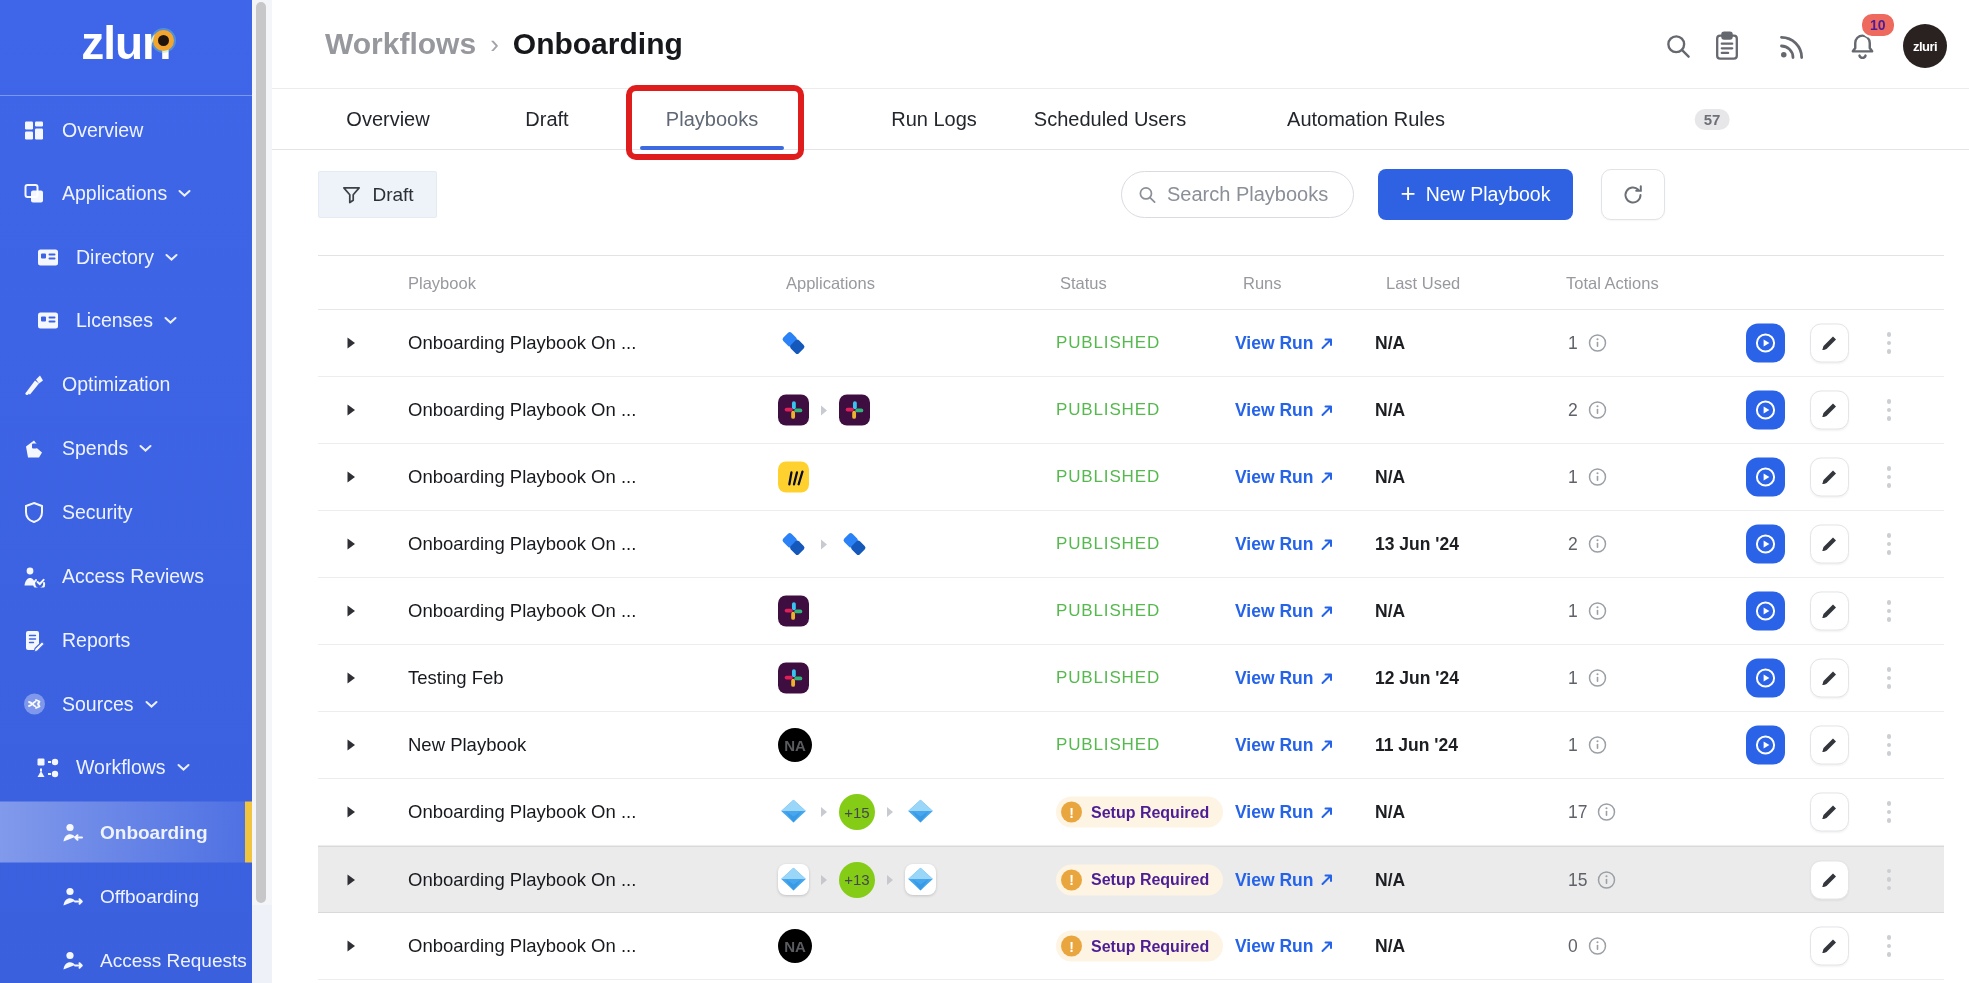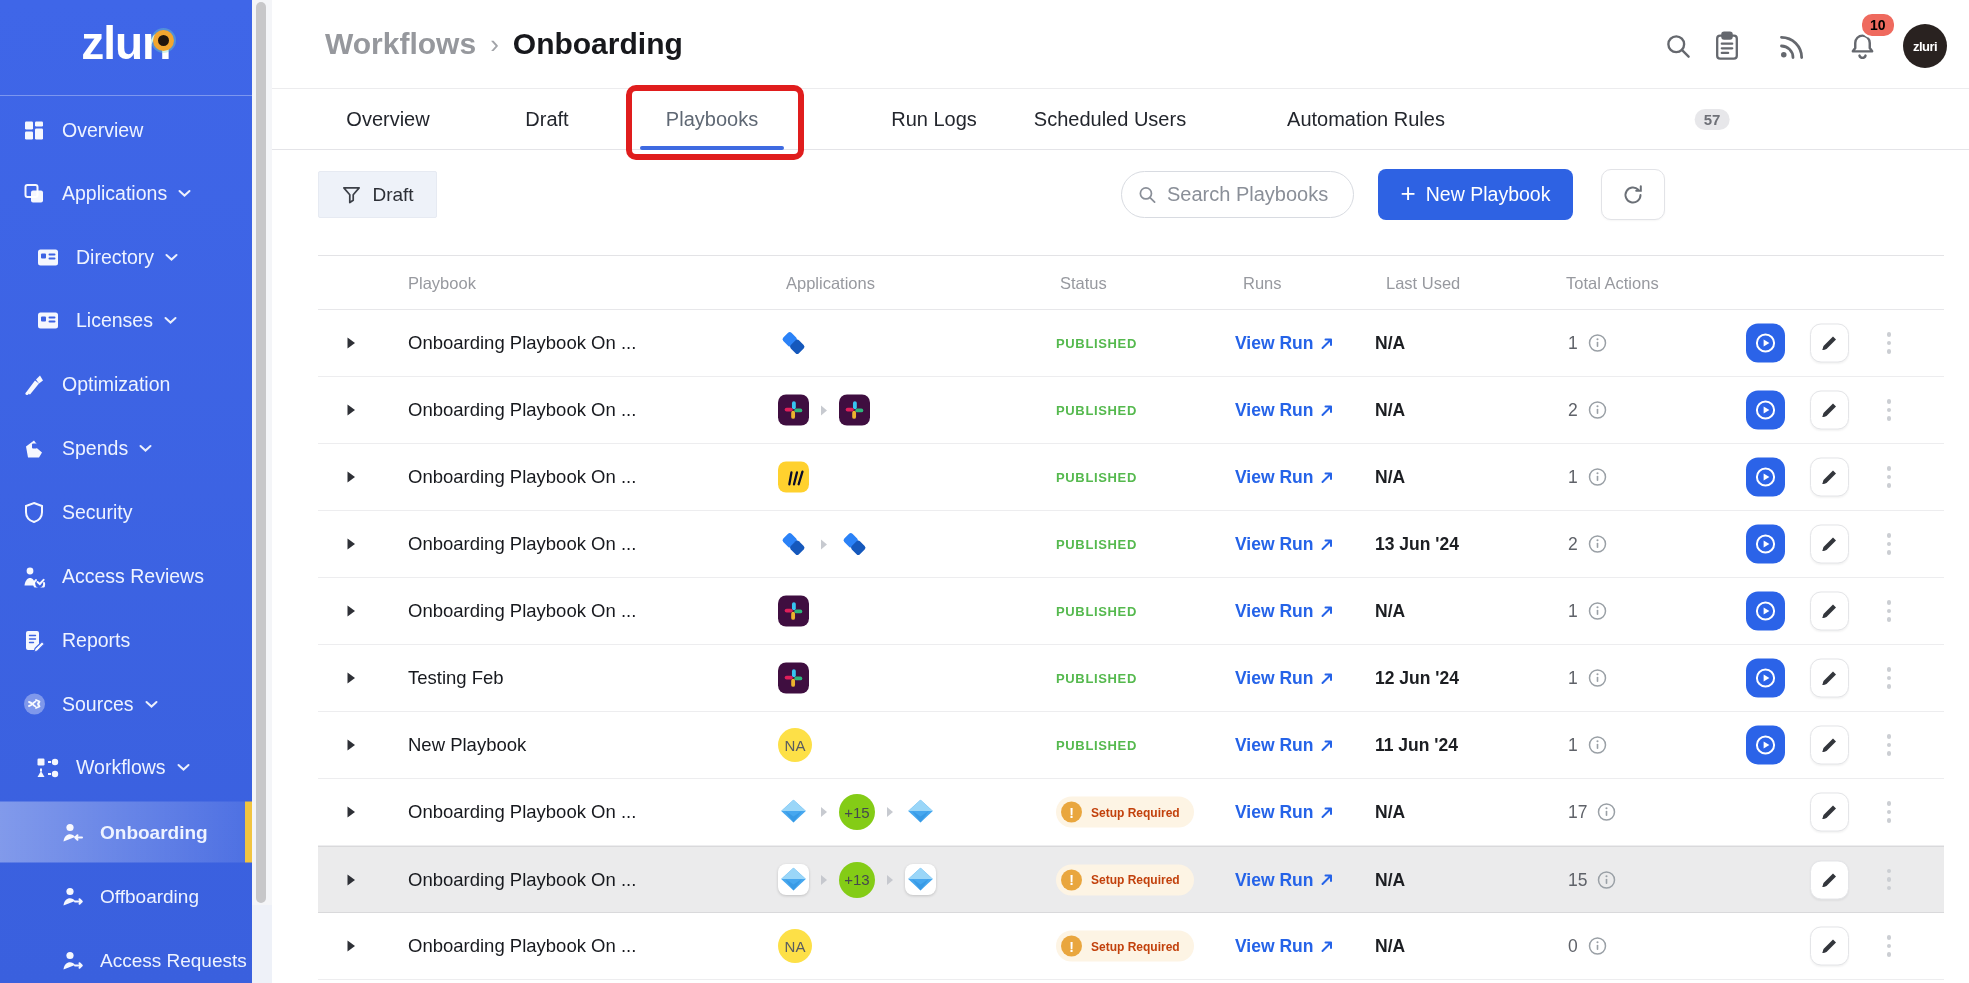--- a/index.html
+++ b/index.html
@@ -24,21 +24,21 @@
   .scroll-thumb{position:absolute;left:256px;top:2px;width:10px;height:901px;background:#c7c7c9;border-radius:5px}
   .scroll-track-tail{position:absolute;left:252px;top:905px;width:20px;height:78px;background:#eef1f8}
 
   
   .main{position:absolute;left:272px;top:0;right:0;height:983px;background:#fff}
   .crumbs{position:absolute;left:53px;top:27px;font-size:30px;display:flex;align-items:center;gap:14px}
   .crumb-parent{color:#96989d;font-weight:600}
   .crumb-sep{color:#a2a4a9;font-size:26px;font-weight:400}
   .crumb-current{color:#17181c;font-weight:700}
   .hicon{position:absolute;top:46px;transform:translate(-50%,-50%);display:flex;align-items:center;justify-content:center;width:44px;height:44px;cursor:pointer}
-  .badge-pill{position:absolute;left:20px;top:-12px;background:#ef6a5e;color:#000000;font-size:14px;font-weight:700;border-radius:12px;padding:3px 8px;border:2px solid #fff}
+  .badge-pill{position:absolute;left:20px;top:-12px;background:#ef6a5e;color:#4c1d95;font-size:14px;font-weight:700;border-radius:12px;padding:3px 8px;border:2px solid #fff}
   .avatar{position:absolute;top:46px;transform:translate(-50%,-50%);width:44px;height:44px;border-radius:50%;background:#292220;color:#fff;display:flex;align-items:center;justify-content:center;font-size:13px;font-weight:700;cursor:pointer;letter-spacing:-.5px}
   .header-sep{position:absolute;left:272px;top:88px;right:0;height:1px;background:#ececee}
 
   
   .tabsbar{position:absolute;left:272px;top:89px;right:0;height:61px;background:#fff;border-bottom:1px solid #e4e4e8}
   .tab{position:absolute;top:89px;height:61px;line-height:61px;transform:translateX(-50%);font-size:20px;color:#23262d;font-weight:500;cursor:pointer;white-space:nowrap;display:flex;align-items:center;gap:10px}
   .tab.active{color:#5f6874}
   .tab .count-badge{background:#e7e7ea;color:#6e7077;font-size:15px;font-weight:600;border-radius:11px;padding:3px 9px;line-height:1}
   .tab-underline{position:absolute;left:640px;top:146px;width:144px;height:4px;background:#3e6ae1;border-radius:2px}
   .annotation-box{position:absolute;left:626px;top:85px;width:178px;height:75px;border:6px solid #e01d1d;border-radius:10px;pointer-events:none}
@@ -59,28 +59,28 @@
   .row{position:relative;height:67px;border-bottom:1px solid #ededef;background:#fff}
   .row.hl{background:#ebebec;border-top:1px solid #d9d9db;border-bottom:1px solid #d9d9db}
   .cell{position:absolute;top:50%;transform:translateY(-50%)}
   .caret{left:22px;width:22px;display:flex;justify-content:center;cursor:pointer}
   .pname{left:90px;font-size:18.5px;color:#17191e;font-weight:500;white-space:nowrap}
   .apps{left:460px;display:flex;align-items:center;gap:11px}
   .app-tile{width:31px;height:31px;border-radius:8px;display:flex;align-items:center;justify-content:center}
   .app-tile.slack{background:#3f0e40}
   .app-tile.miro{background:#ffd12e}
   .app-tile.white{background:#fff;box-shadow:0 1px 3px rgba(0,0,0,.18)}
-  .na-circle{width:34px;height:34px;border-radius:50%;background:#fde047;color:#5a5c61;font-size:15px;display:flex;align-items:center;justify-content:center;font-weight:400}
+  .na-circle{width:34px;height:34px;border-radius:50%;background:#000000;color:#5a5c61;font-size:15px;display:flex;align-items:center;justify-content:center;font-weight:700}
   .plus-circle{width:36px;height:36px;border-radius:50%;background:#84cc16;color:#45484d;font-size:15px;display:flex;align-items:center;justify-content:center;font-weight:500}
   .sep-arrow{display:inline-flex;opacity:.9}
   .status-cell{left:738px}
-  .pub{font-size:13px;font-weight:700;color:#55b94e;letter-spacing:.05em}
+  .pub{font-size:17px;font-weight:400;color:#55b94e;letter-spacing:.05em}
   .setup-pill{display:flex;align-items:center;gap:9px;background:#fdf4e4;border-radius:16px;padding:5px 14px 5px 5px}
   .setup-pill .warn{width:21px;height:21px;border-radius:50%;background:#e9a63e;color:#fff;font-size:14px;font-weight:700;display:flex;align-items:center;justify-content:center}
-  .setup-pill .wtext{font-size:12px;font-weight:600;color:#c2410c}
+  .setup-pill .wtext{font-size:16px;font-weight:600;color:#4c1d95}
   .runs-cell{left:917px;display:flex;align-items:center;gap:7px;cursor:pointer}
   .runs-cell .vr{color:#2563e8;font-size:17.5px;font-weight:600}
   .last-cell{left:1057px;font-size:17.5px;color:#1c1e22;font-weight:600}
   .total-cell{left:1250px;display:flex;align-items:center;gap:10px;font-size:17.5px;color:#5f6269}
   .play-btn{left:1428px;width:39px;height:39px;border-radius:12px;background:#2b63e8;display:flex;align-items:center;justify-content:center;cursor:pointer}
   .edit-btn{left:1492px;width:39px;height:39px;border-radius:11px;background:#fff;border:1px solid #e4e5e8;display:flex;align-items:center;justify-content:center;cursor:pointer;box-shadow:0 1px 2px rgba(0,0,0,.05)}
   .dots-btn{left:1563px;width:16px;height:34px;display:flex;flex-direction:column;align-items:center;justify-content:center;gap:4px;cursor:pointer}
   .dots-btn i{width:4.5px;height:4.5px;border-radius:50%;background:#cbced3;display:block}
 </style>
 </head>

